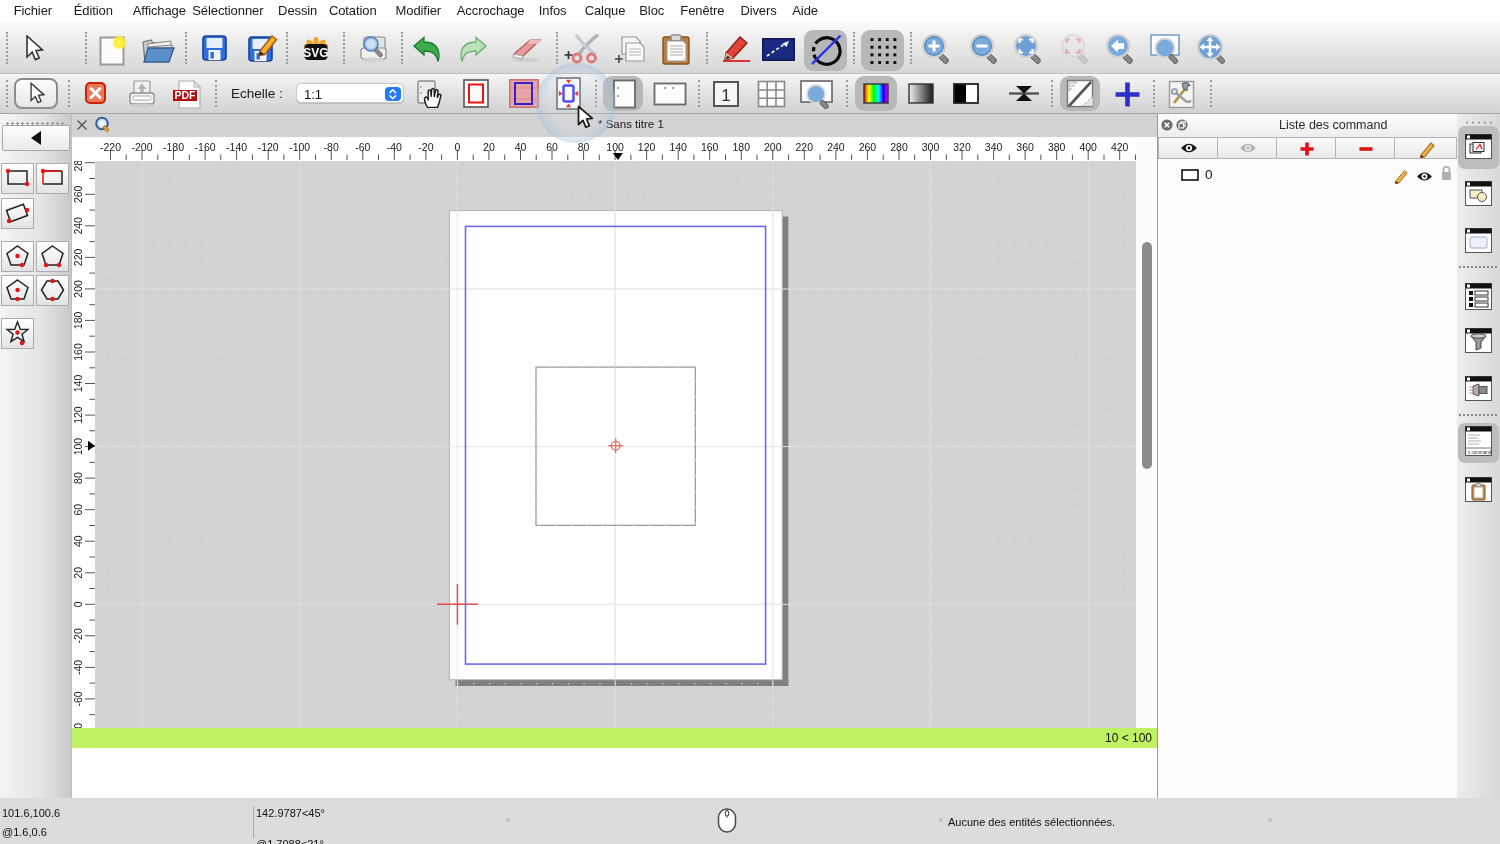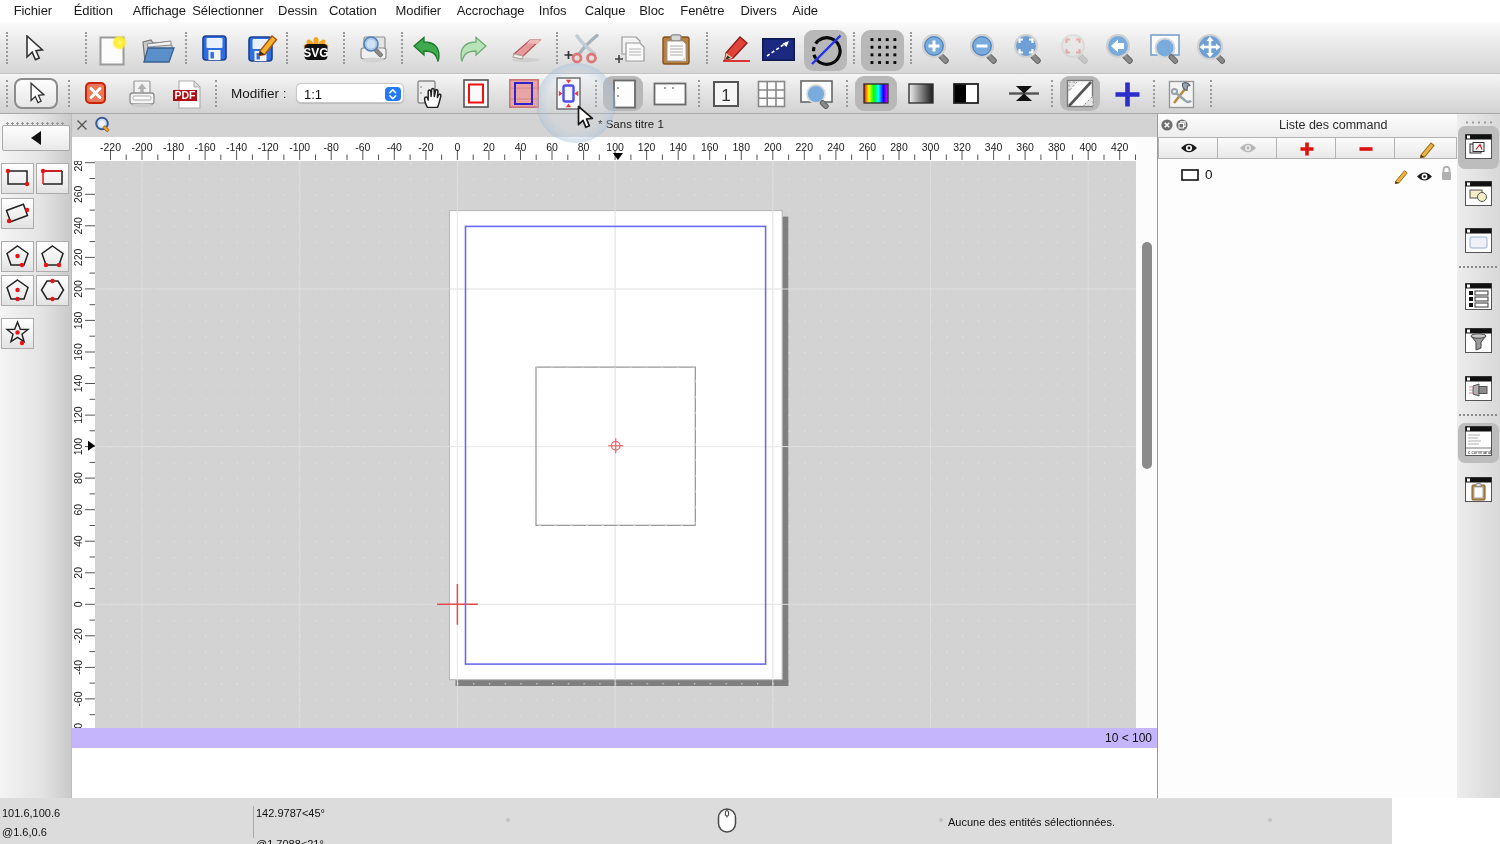--- a/index.html
+++ b/index.html
@@ -27,37 +27,37 @@
 #leftbar { left:0; top:114px; width:72px; height:684px; background:linear-gradient(to right,#f4f4f4,#e3e3e3 60%,#c9c9c9); border-right:1px solid #bdbdbd; }
 .toolbtn { position:absolute; background:linear-gradient(#ffffff,#efefef 60%,#e2e2e2); border:1px solid #adadad; }
 
 
 #corner { left:72px; top:137px; width:23px; height:24px; background:#fff; }
 #hruler { left:95px; top:137px; width:1041px; height:24px; background:#fff; }
 #vruler { left:72px; top:161px; width:23px; height:567px; background:#fff; }
 #canvas { left:95px; top:161px; width:1041px; height:567px; background:#d3d3d3; }
 #vscroll { left:1136px; top:137px; width:21px; height:591px; background:#fcfcfc; }
 #vthumb { left:6px; top:105px; width:10px; height:227px; background:#8b8b8b; border-radius:5px; position:absolute; }
-#hscrollzone { left:72px; top:728px; width:1085px; height:20px; background:#c4b5fd; }
+#hscrollzone { left:72px; top:728px; width:1085px; height:20px; background:#bef264; }
 #gridinfo { position:absolute; right:5px; top:3px; font-size:12px; color:#111; }
 
 
 #cmdhist { left:72px; top:748px; width:1081px; height:22px; background:#fff; border:1px solid #adadad; border-bottom:none; font-size:13px; color:#2222cc; }
 #cmdinput { left:72px; top:770px; width:1081px; height:27px; background:#fff; border-left:1px solid #adadad; border-top:1px solid #adadad; font-size:13px; color:#000; }
 
 
 #rpanel { left:1157px; top:114px; width:300px; height:684px; background:#fdfdfd; border-left:1px solid #9a9a9a; }
 #rpanelhead { position:absolute; left:0; top:0; width:299px; height:23px; background:linear-gradient(#fdfdfd,#ededed); }
 #rtoolbar { position:absolute; left:0; top:23px; width:299px; height:22px; }
 .rbtn { position:absolute; top:0; height:22px; background:linear-gradient(#fbfbfb,#e9e9e9); border:1px solid #b3b3b3; }
 #rstrip { left:1457px; top:114px; width:43px; height:684px; background:linear-gradient(to right,#ededed,#d8d8d8); }
 .rico { position:absolute; left:8px; width:27px; height:25px; }
 
 
-#statusbar { left:0; top:798px; width:1392px; height:46px; background:#dcdcdc; font-size:11px; color:#111; }
+#statusbar { left:0; top:798px; width:1500px; height:46px; background:#dcdcdc; font-size:11px; color:#111; }
 #statusbar div { position:absolute; white-space:nowrap; }
 
 
 #halo { z-index:40; left:536px; top:63px; width:80px; height:80px; border-radius:50%;
   background:radial-gradient(circle, rgba(205,222,238,0.13) 0 50%, rgba(172,198,222,0.38) 64%, rgba(152,182,210,0.50) 75%, rgba(168,194,220,0.52) 83%, rgba(198,218,238,0.40) 90%, rgba(215,230,246,0.12) 97%);
 }
 </style>
 </head>
 <body>
 <div id="app">
@@ -329,21 +329,21 @@
     <ellipse cx="14" cy="25.5" rx="11" ry="2" fill="#cccccc"></ellipse>
   </svg>
 
   <svg class="tbico" style="left:172px;top:6px" width="31" height="29" viewBox="0 0 31 29">
     <path d="M7 1 L22 1 L28 7 L28 28 L7 28 Z" fill="#fdfdfd" stroke="#b0b0b0" stroke-width="1.2"></path>
     <path d="M22 1 L22 7 L28 7 Z" fill="#e0e0e0" stroke="#b0b0b0" stroke-width="1"></path>
     <rect x="1" y="10" width="24" height="11" fill="#b00e10"></rect>
     <text x="13" y="19.4" text-anchor="middle" font-size="10.5" font-weight="bold" fill="#fff" font-family="Liberation Sans">PDF</text>
   </svg>
 
-  <div style="position:absolute;left:231px;top:12px;font-size:13.5px;color:#1a1a1a">Modifier :</div>
+  <div style="position:absolute;left:231px;top:12px;font-size:13.5px;color:#1a1a1a">Echelle :</div>
   <div style="position:absolute;left:296px;top:9px;width:108px;height:20px;background:#fff;border:1px solid #c9c9c9;border-radius:5px;box-shadow:0 0.5px 1px rgba(0,0,0,0.15)">
     <span style="position:absolute;left:7px;top:2.5px;font-size:13px;color:#111">1:1</span>
     <div style="position:absolute;right:2.5px;top:2.5px;width:15.5px;height:14.5px;background:#2379f6;border-radius:4px">
       <svg width="15.5" height="14.5" viewBox="0 0 16 15">
             <path d="M5 6 L8 2.8 L11 6 M5 9 L8 12.2 L11 9" stroke="#fff" stroke-width="1.6" fill="none" stroke-linecap="round" stroke-linejoin="round"></path>
           </svg>
     </div>
   </div>
 
   <svg class="tbico" style="left:416px;top:6px" width="28" height="28" viewBox="0 0 28 28">

